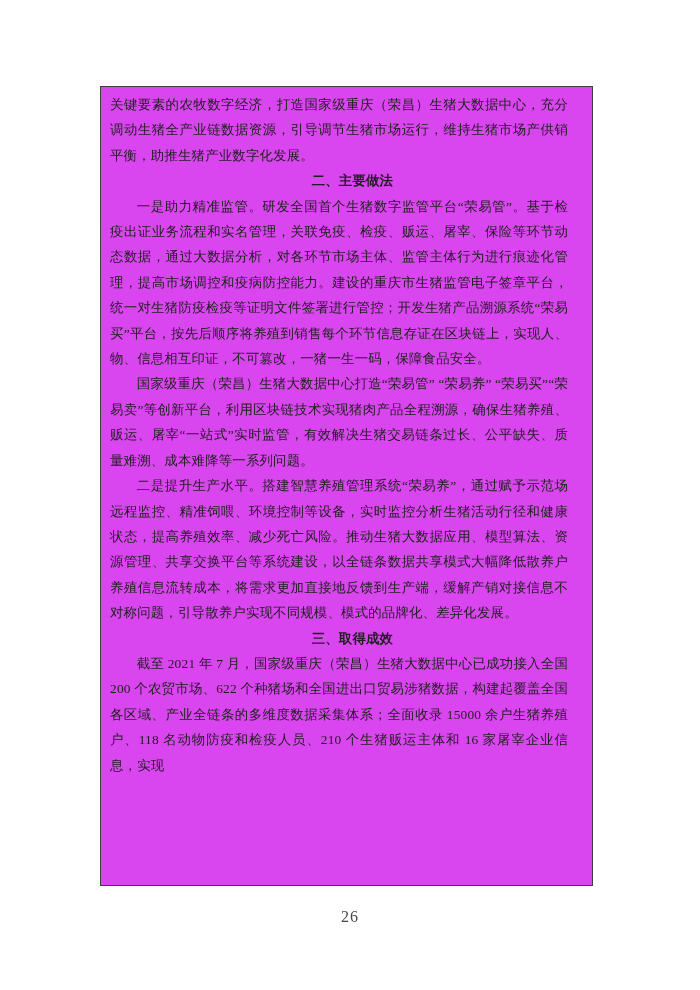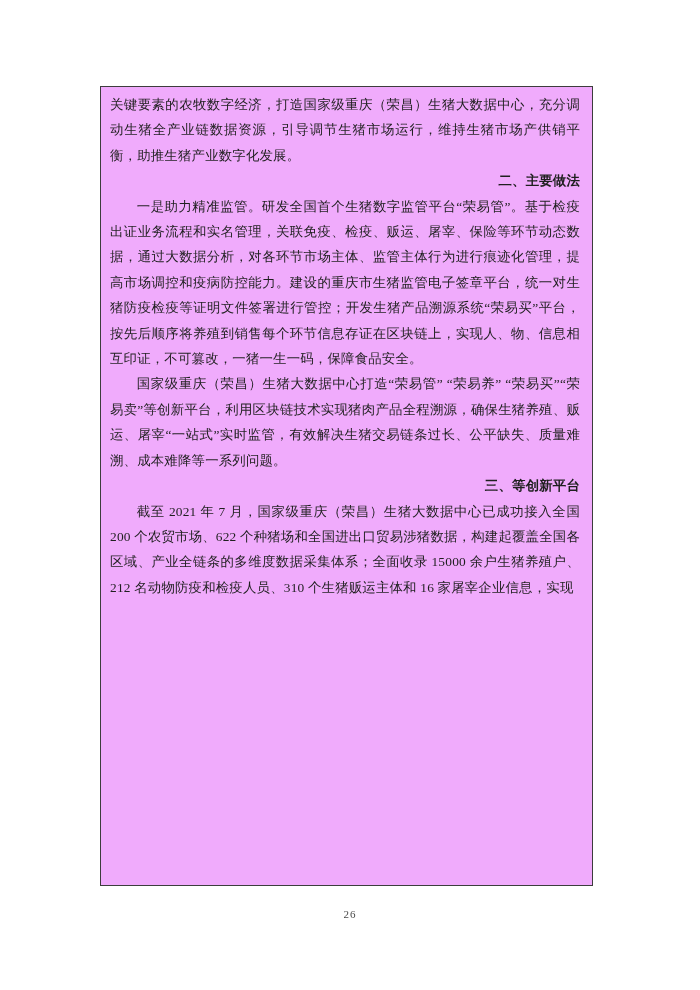--- a/index.html
+++ b/index.html
@@ -16,59 +16,60 @@
     overflow: hidden;
   }
   .content-box {
     position: absolute;
     left: 100px;
     top: 86px;
     width: 493px;
     height: 800px;
     border: 1.5px solid #3d3d3d;
     box-sizing: border-box;
-    padding: 5px 12px 4px 9px;
+    padding: 5px 24px 4px 9px;
     overflow: hidden;
-    background: #f0abfc;
+    background: #d946ef;
   }
   .para {
     margin: 0;
     font-size: 13.4px;
     line-height: 25.4px;
     color: #1f1f1f;
     text-align: justify;
     text-indent: 2em;
     letter-spacing: 0.2px;
   }
   .para.no-indent {
     text-indent: 0;
   }
   .para.heading {
     font-weight: bold;
-    text-align: right;
+    text-align: center;
   }
   .page-number {
     position: absolute;
     left: 0;
     top: 908px;
     width: 100%;
     text-align: center;
-    font-size: 11px;
+    font-size: 16px;
     color: #4a4a4a;
     letter-spacing: 1px;
   }
 </style>
 </head>
 <body>
 
 <div class="page">
   <div class="content-box">
     <div>
         <div class="para no-indent">关键要素的农牧数字经济，打造国家级重庆（荣昌）生猪大数据中心，充分调动生猪全产业链数据资源，引导调节生猪市场运行，维持生猪市场产供销平衡，助推生猪产业数字化发展。</div>
         <div class="para heading">二、主要做法</div>
         <div class="para">一是助力精准监管。研发全国首个生猪数字监管平台“荣易管”。基于检疫出证业务流程和实名管理，关联免疫、检疫、贩运、屠宰、保险等环节动态数据，通过大数据分析，对各环节市场主体、监管主体行为进行痕迹化管理，提高市场调控和疫病防控能力。建设的重庆市生猪监管电子签章平台，统一对生猪防疫检疫等证明文件签署进行管控；开发生猪产品溯源系统“荣易买”平台，按先后顺序将养殖到销售每个环节信息存证在区块链上，实现人、物、信息相互印证，不可篡改，一猪一生一码，保障食品安全。</div>
         <div class="para">国家级重庆（荣昌）生猪大数据中心打造“荣易管” “荣易养” “荣易买”“荣易卖”等创新平台，利用区块链技术实现猪肉产品全程溯源，确保生猪养殖、贩运、屠宰“一站式”实时监管，有效解决生猪交易链条过长、公平缺失、质量难溯、成本难降等一系列问题。</div>
-        <div class="para heading">三、等创新平台</div>
-        <div class="para">截至 2021 年 7 月，国家级重庆（荣昌）生猪大数据中心已成功接入全国 200 个农贸市场、622 个种猪场和全国进出口贸易涉猪数据，构建起覆盖全国各区域、产业全链条的多维度数据采集体系；全面收录 15000 余户生猪养殖户、212 名动物防疫和检疫人员、310 个生猪贩运主体和 16 家屠宰企业信息，实现</div>
+        <div class="para">二是提升生产水平。搭建智慧养殖管理系统“荣易养”，通过赋予示范场远程监控、精准饲喂、环境控制等设备，实时监控分析生猪活动行径和健康状态，提高养殖效率、减少死亡风险。推动生猪大数据应用、模型算法、资源管理、共享交换平台等系统建设，以全链条数据共享模式大幅降低散养户养殖信息流转成本，将需求更加直接地反馈到生产端，缓解产销对接信息不对称问题，引导散养户实现不同规模、模式的品牌化、差异化发展。</div>
+        <div class="para heading">三、取得成效</div>
+        <div class="para">截至 2021 年 7 月，国家级重庆（荣昌）生猪大数据中心已成功接入全国 200 个农贸市场、622 个种猪场和全国进出口贸易涉猪数据，构建起覆盖全国各区域、产业全链条的多维度数据采集体系；全面收录 15000 余户生猪养殖户、118 名动物防疫和检疫人员、210 个生猪贩运主体和 16 家屠宰企业信息，实现</div>
       </div>
   </div>
   <div class="page-number">26</div>
 </div>
 
 </body></html>

